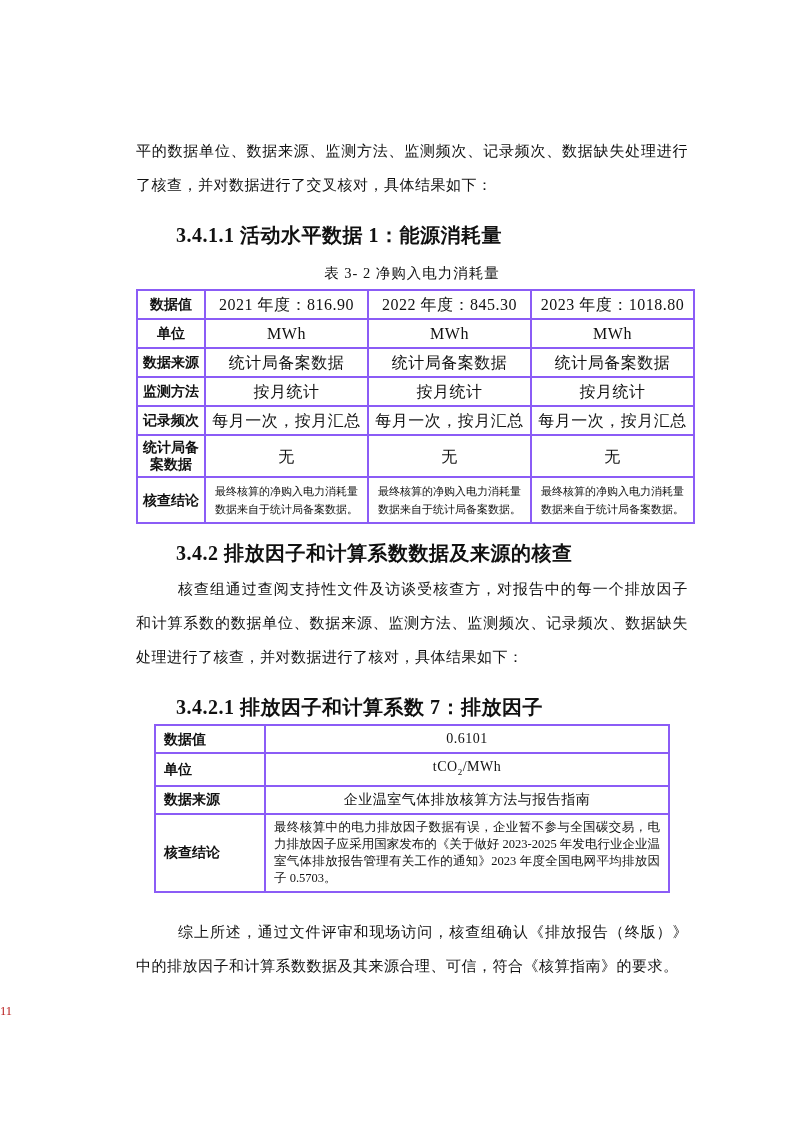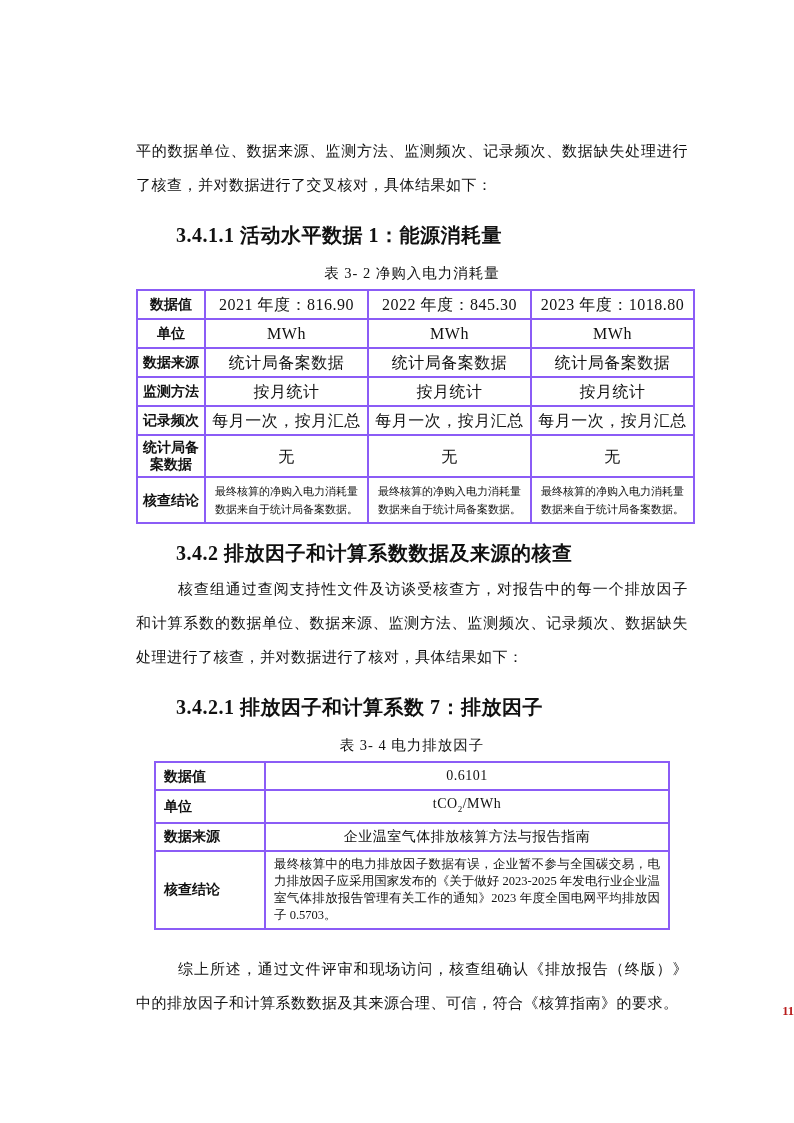--- a/index.html
+++ b/index.html
@@ -57,21 +57,21 @@
     text-align:center; letter-spacing:0.5px;
   }
   table.t4 td.small {
     font-size:12.5px; line-height:17px; letter-spacing:0; padding:4px 8px;
     text-align:justify;
   }
   table.t4 sub { font-size:9px; }
 
   .page-number {
     position:absolute; left:0; right:0; top:1004px;
-    text-align:right; font-size:12.5px; color:#b91c1c;font-weight:bold;
+    text-align:left; font-size:12.5px; color:#b91c1c;
   }
 </style>
 </head>
 <body>
 
 <div class="page">
 
   <p class="body">平的数据单位、数据来源、监测方法、监测频次、记录频次、数据缺失处理进行了核查，并对数据进行了交叉核对，具体结果如下：</p>
 
   <div class="doc-heading">3.4.1.1 活动水平数据 1：能源消耗量</div>
@@ -125,21 +125,20 @@
     </tbody>
   </table>
 
 
   <div class="doc-heading" style="margin-top:12px">3.4.2 排放因子和计算系数数据及来源的核查</div>
 
   <p class="body indent" style="margin-top:2px">核查组通过查阅支持性文件及访谈受核查方，对报告中的每一个排放因子和计算系数的数据单位、数据来源、监测方法、监测频次、记录频次、数据缺失处理进行了核查，并对数据进行了核对，具体结果如下：</p>
 
   <div class="doc-heading">3.4.2.1 排放因子和计算系数 7：排放因子</div>
 
-  <div class="table-title">表 3- 4 电力排放因子</div>
 
   <table class="t4">
     <tbody>
       <tr>
         <th>数据值</th>
         <td>0.6101</td>
       </tr>
       <tr>
         <th>单位</th>
         <td><span>tCO</span><sub>2</sub><span>/MWh</span></td>

